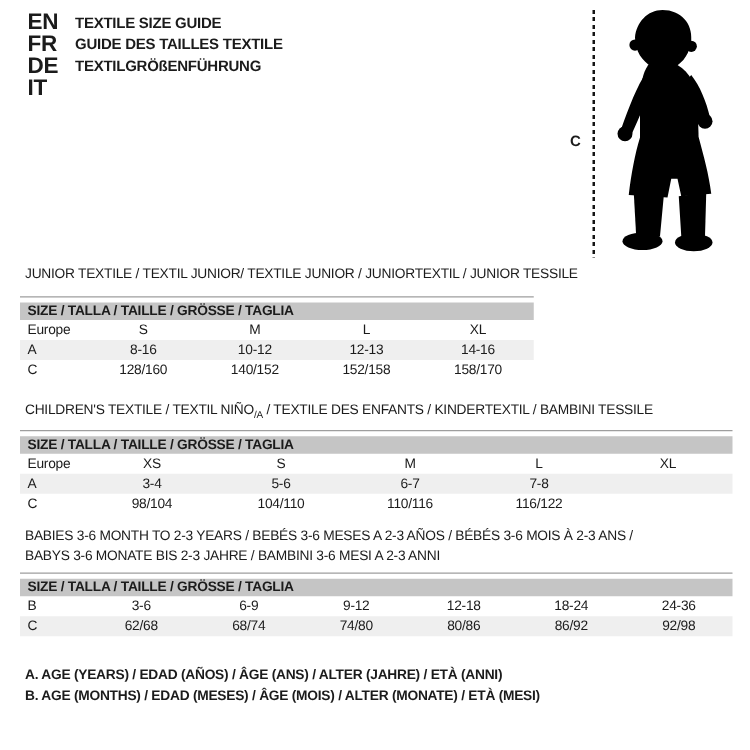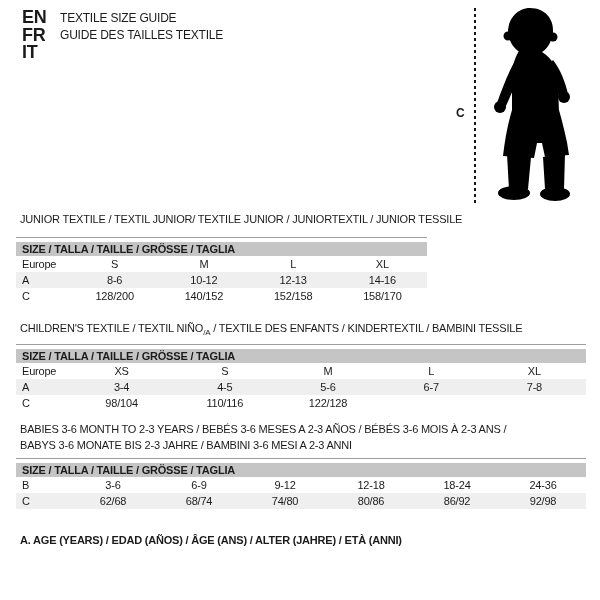--- a/index.html
+++ b/index.html
@@ -10,21 +10,21 @@
     font-family: "Liberation Sans", sans-serif;
     position: relative;
     overflow: hidden;
   }
   .abs { position: absolute; }
 
   
   .lang-list { left: 22px; top: 9px; }
   .lang-row { display: flex; height: 17.5px; align-items: center; }
   .lang-code { width: 38px; font-weight: bold; font-size: 18px; letter-spacing: -0.2px; }
-  .lang-label { font-weight: normal; font-size: 12px; letter-spacing: -0.2px; white-space: nowrap; text-align: right; }
+  .lang-label { font-weight: bold; font-size: 12px; letter-spacing: -0.2px; white-space: nowrap; text-align: right; }
 
   
   .figure { left: 450px; top: 4px; width: 148px; height: 206px; }
   .dash-line {
     position: absolute; left: 24px; top: 4px; width: 2px; height: 198px;
     background: repeating-linear-gradient(to bottom, #141414 0 3px, transparent 3px 6px);
   }
   .c-label { position: absolute; left: 6px; top: 102px; font-weight: bold; font-size: 12px; }
   .baby-svg { position: absolute; left: 40px; top: 2px; }
 
@@ -64,20 +64,24 @@
 <div class="lang-list abs">
   <div class="lang-row">
     <span class="lang-code">EN</span>
     <span class="lang-label">TEXTILE SIZE GUIDE</span>
   </div>
   <div class="lang-row">
     <span class="lang-code">FR</span>
     <span class="lang-label">GUIDE DES TAILLES TEXTILE</span>
   </div>
   <div class="lang-row">
+    <span class="lang-code">DE</span>
+    <span class="lang-label">TEXTILGRÖßENFÜHRUNG</span>
+  </div>
+  <div class="lang-row">
     <span class="lang-code">IT</span>
   </div>
 </div>
 
 <div class="figure abs">
   <div class="dash-line"></div>
   <div class="c-label">C</div>
   <svg class="baby-svg" width="100" height="200" viewBox="0 0 100 200" aria-hidden="true">
     <g fill="#000000">
       <path d="M40 2 C55 2 64 13 63 26 C62 36 57 44 49 48 C44 50 36 50 31 47 C24 43 18 35 18 24 C19 12 28 2 40 2 Z"></path>
@@ -102,28 +106,28 @@
   <div class="size-header">SIZE / TALLA / TAILLE / GRÖSSE / TAGLIA</div>
   <div class="trow">
     <div class="cell lbl">Europe</div>
     <div class="cell">S</div>
     <div class="cell">M</div>
     <div class="cell">L</div>
     <div class="cell">XL</div>
   </div>
   <div class="trow alt">
     <div class="cell lbl">A</div>
-    <div class="cell">8-6</div>
+    <div class="cell">8-16</div>
     <div class="cell">10-12</div>
     <div class="cell">12-13</div>
     <div class="cell">14-16</div>
   </div>
   <div class="trow">
     <div class="cell lbl">C</div>
-    <div class="cell">128/200</div>
+    <div class="cell">128/160</div>
     <div class="cell">140/152</div>
     <div class="cell">152/158</div>
     <div class="cell">158/170</div>
   </div>
 </div>
 
 <div class="section-title abs" style="top:321px;">
   <span>CHILDREN'S TEXTILE / TEXTIL NIÑO</span><span class="sub">/A</span><span> / TEXTILE DES ENFANTS / KINDERTEXTIL / BAMBINI TESSILE</span>
 </div>
 <div class="size-table t5 abs" style="top:344px; width:570px;">
@@ -132,30 +136,30 @@
     <div class="cell lbl">Europe</div>
     <div class="cell">XS</div>
     <div class="cell">S</div>
     <div class="cell">M</div>
     <div class="cell">L</div>
     <div class="cell">XL</div>
   </div>
   <div class="trow alt">
     <div class="cell lbl">A</div>
     <div class="cell">3-4</div>
-    <div class="cell">4-5</div>
     <div class="cell">5-6</div>
     <div class="cell">6-7</div>
     <div class="cell">7-8</div>
   </div>
   <div class="trow">
     <div class="cell lbl">C</div>
     <div class="cell">98/104</div>
+    <div class="cell">104/110</div>
     <div class="cell">110/116</div>
-    <div class="cell">122/128</div>
+    <div class="cell">116/122</div>
   </div>
 </div>
 
 <div class="section-title abs" style="top:422px;">BABIES 3-6 MONTH TO 2-3 YEARS / BEBÉS 3-6 MESES A 2-3 AÑOS / BÉBÉS 3-6 MOIS À 2-3 ANS /</div>
 <div class="section-title abs" style="top:438px;">BABYS 3-6 MONATE BIS 2-3 JAHRE / BAMBINI 3-6 MESI A 2-3 ANNI</div>
 <div class="size-table t6 abs" style="top:458px; width:570px;">
   <div class="size-header">SIZE / TALLA / TAILLE / GRÖSSE / TAGLIA</div>
   <div class="trow">
     <div class="cell lbl">B</div>
     <div class="cell">3-6</div>
@@ -171,13 +175,14 @@
     <div class="cell">68/74</div>
     <div class="cell">74/80</div>
     <div class="cell">80/86</div>
     <div class="cell">86/92</div>
     <div class="cell">92/98</div>
   </div>
 </div>
 
 <div class="legend abs">
   <div class="legend-line">A. AGE (YEARS) / EDAD (AÑOS) / ÂGE (ANS) / ALTER (JAHRE) / ETÀ (ANNI)</div>
+  <div class="legend-line">B. AGE (MONTHS) / EDAD (MESES) / ÂGE (MOIS) / ALTER (MONATE) / ETÀ (MESI)</div>
 </div>
 
 </body></html>

